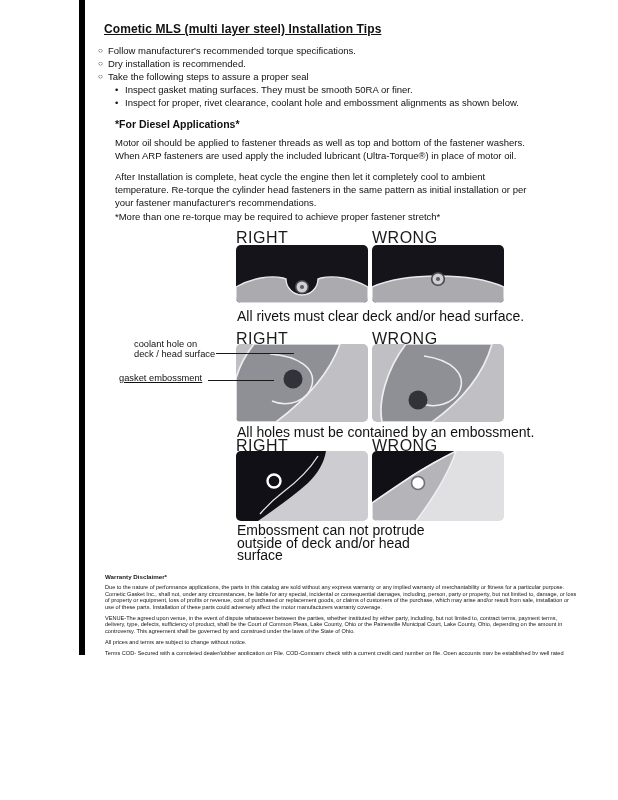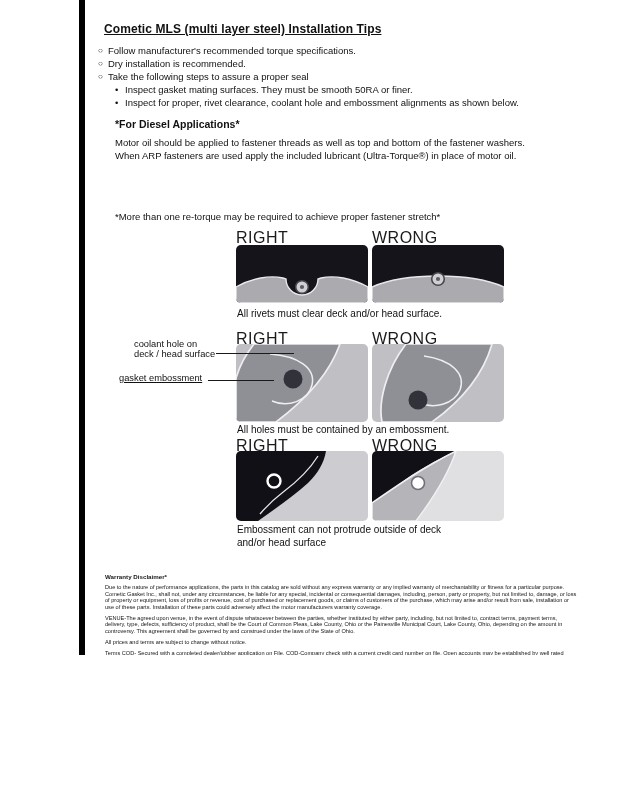--- a/index.html
+++ b/index.html
@@ -24,21 +24,21 @@
   .diesel-heading { left:115px; top:118px; font-size:10.5px; font-weight:bold; }
   .body-para { position:absolute; left:115px; width:416px; font-size:9.5px; line-height:12.8px; }
   .p1 { top:137px; }
   .p2 { top:171px; }
   .p3 { top:211px; width:460px; }
 
   .diag-hdr { position:absolute; width:132px; text-align:left; font-size:16px; letter-spacing:0.5px; color:#1a1a1a; }
   .col-l { left:236px; }
   .col-r { left:372px; }
   .diag { position:absolute; width:132px; display:block; border-radius:5px; }
-  .cap { position:absolute; left:237px; font-size:10px; color:#111; }
+  .cap { position:absolute; left:237px; font-size:14px; color:#111; }
   .cap3 { width:218px; line-height:12.5px; }
 
   .ptr-label { position:absolute; font-size:9.3px; line-height:10.4px; color:#111; }
   .ptr-line { position:absolute; height:1.2px; background:#1a1a1a; z-index:5; }
 
   .warranty { position:absolute; left:105px; top:574px; width:473px; font-size:5.6px; line-height:6.5px; color:#161616; }
   .warranty .w-head { font-size:6.2px; font-weight:bold; margin-bottom:3.5px; }
   .warranty p { margin-bottom:4.5px; }
   .warranty p.tight { margin-bottom:0.5px; }
 
@@ -70,20 +70,21 @@
       <span>Inspect gasket mating surfaces.  They must be smooth 50RA or finer.</span>
     </div>
     <div class="tip sub">
       <span class="marker">•</span>
       <span>Inspect for proper, rivet clearance, coolant hole and embossment alignments as shown below.</span>
     </div>
   </div>
 
   <div class="abs diesel-heading">*For Diesel Applications*</div>
   <p class="body-para p1">Motor oil should be applied to fastener threads as well as top and bottom of the fastener washers. When ARP fasteners are used apply the included lubricant (Ultra-Torque®) in place of motor oil.</p>
+  <p class="body-para p2">After Installation is complete, heat cycle the engine then let it completely cool to ambient temperature. Re-torque the cylinder head fasteners in the same pattern as initial installation or per your fastener manufacturer's recommendations.</p>
   <p class="body-para p3">*More than one re-torque may be required to achieve proper fastener stretch*</p>
 
   <div class="diag-hdr col-l" style="top:229px;">RIGHT</div>
   <div class="diag-hdr col-r" style="top:229px;">WRONG</div>
 
   <svg class="diag col-l" style="top:245px;" viewBox="0 0 132 58">
     <rect width="132" height="58" fill="#14141a"></rect>
     <path d="M0,42 C16,33 34,30 47,33 L50,34 A16,16 0 0 0 82,34 L85,33 C98,30 116,33 132,42 L132,58 L0,58 Z" fill="#aaaaaf" stroke="#e9e9ec" stroke-width="1.4"></path>
     <circle cx="66" cy="42" r="6.3" fill="#cfcfd4" stroke="#46464c" stroke-width="1.6"></circle>
     <circle cx="66" cy="42" r="2.1" fill="#5c5c63"></circle>

